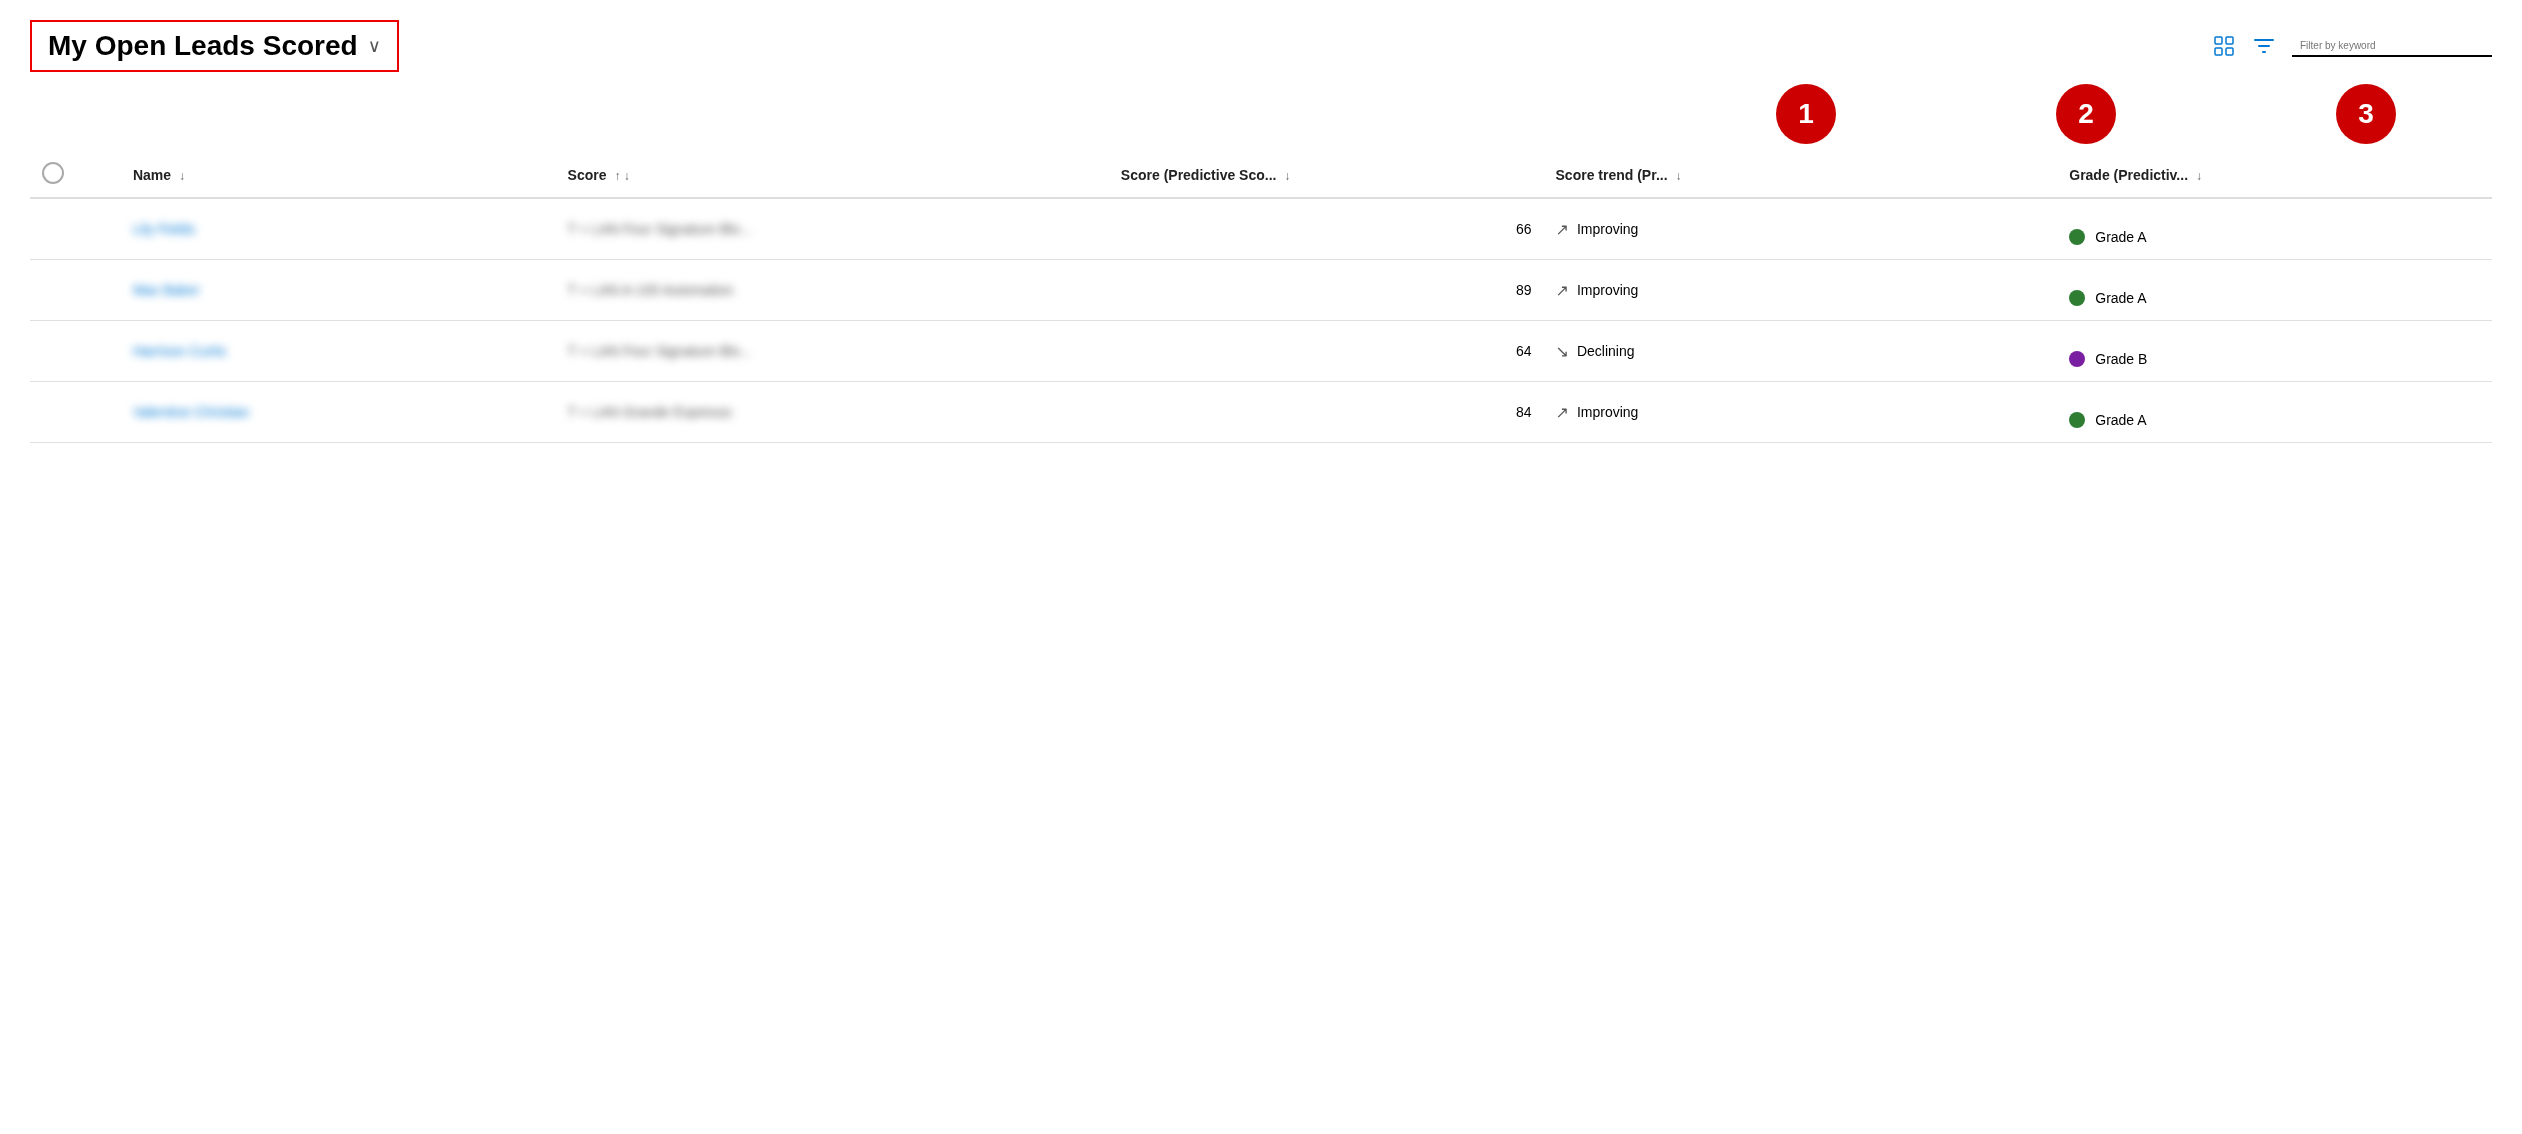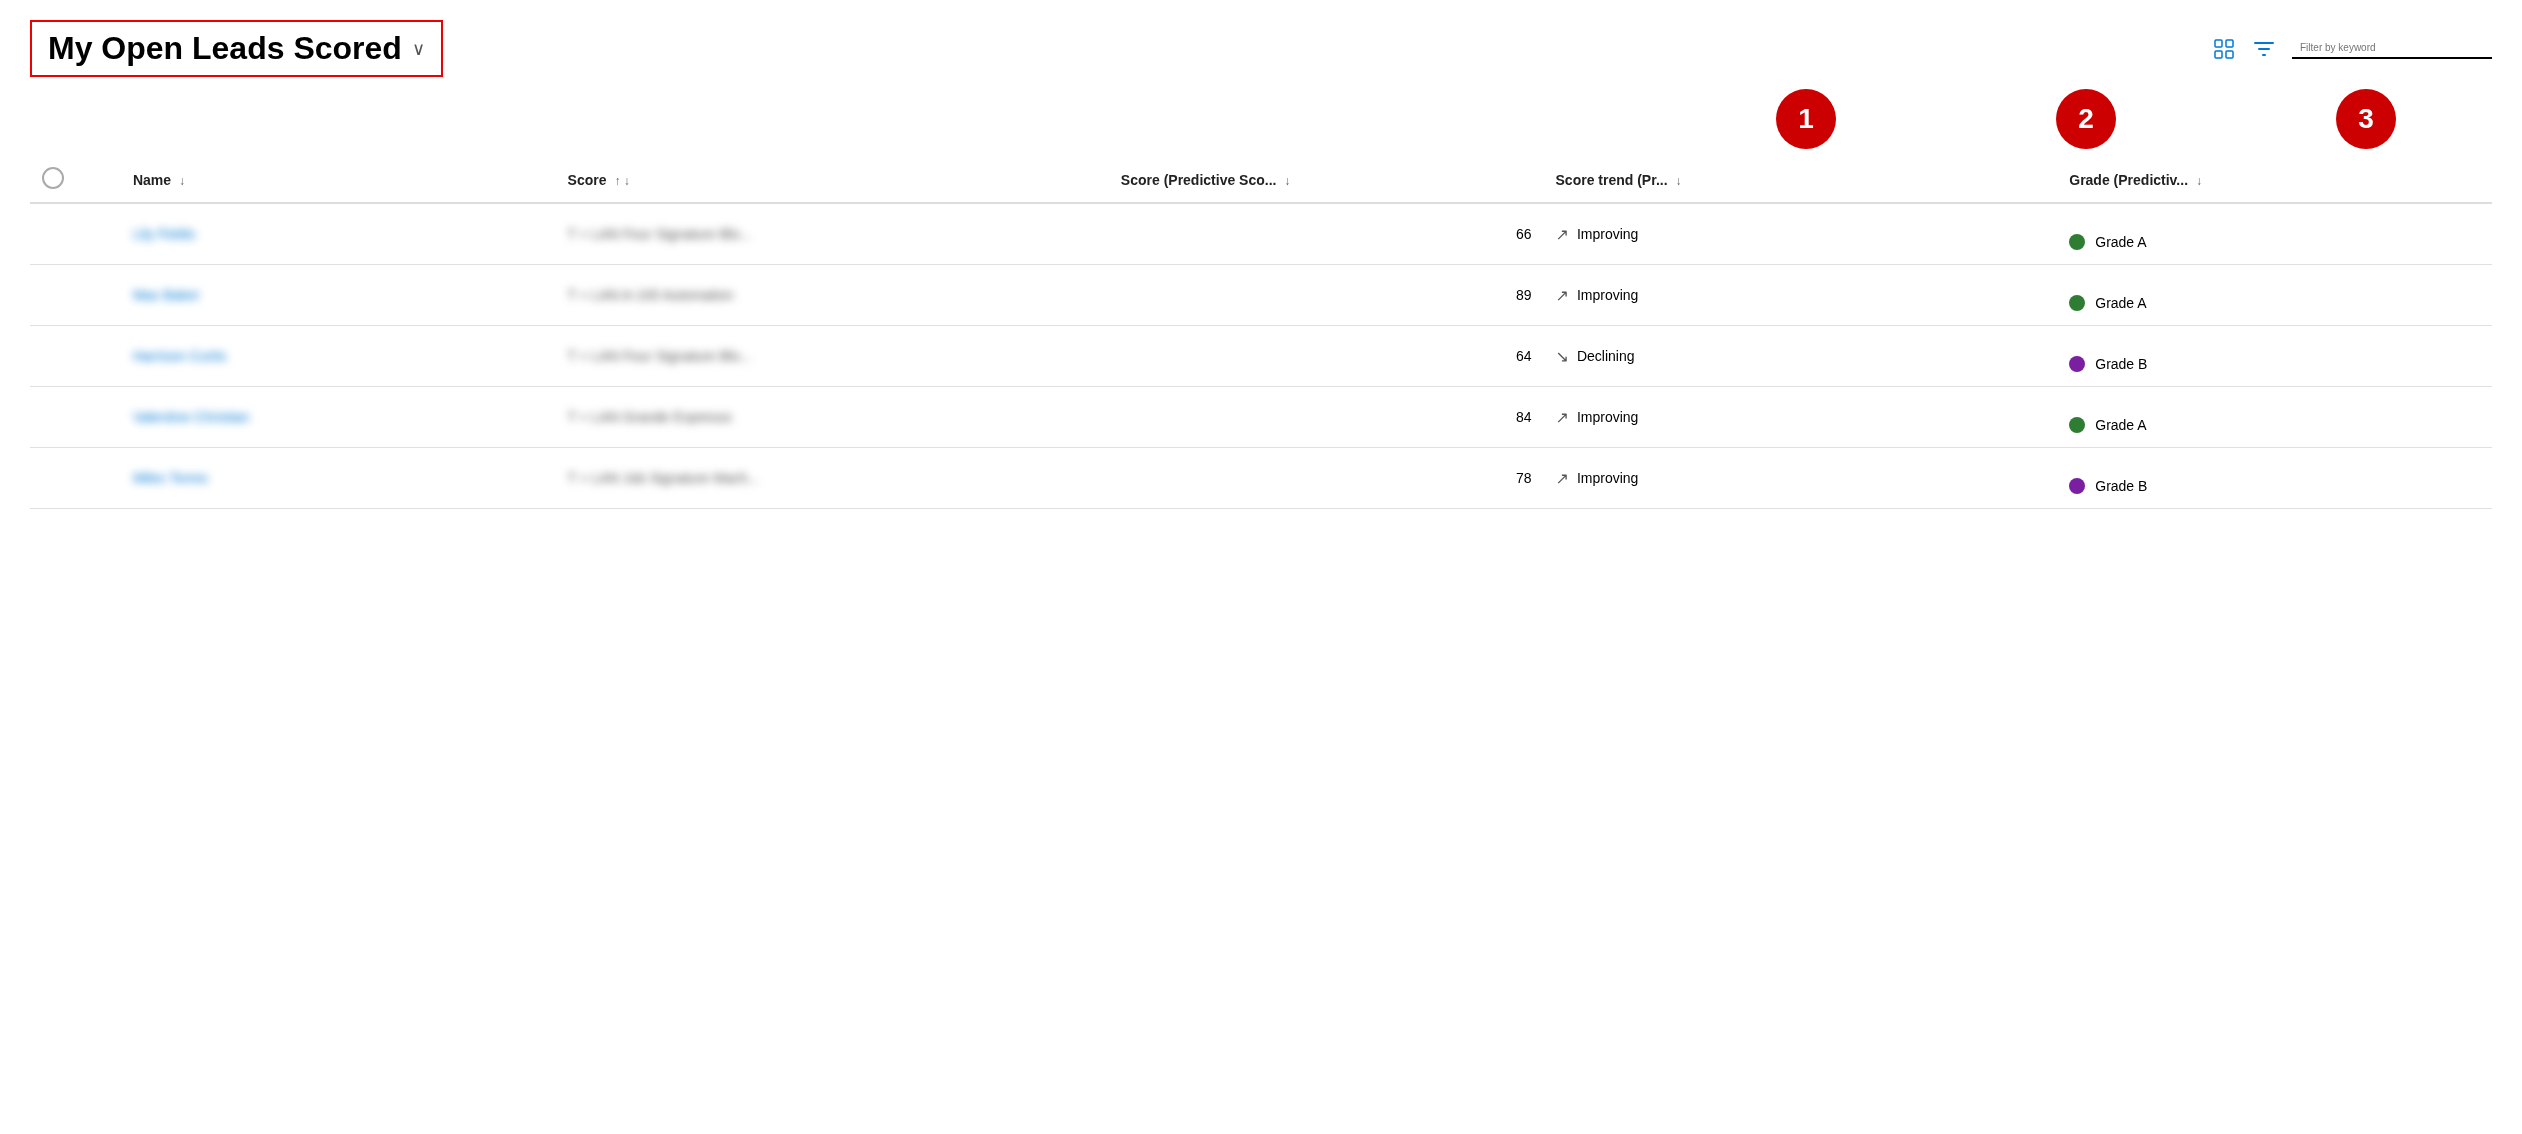--- a/index.html
+++ b/index.html
@@ -26,21 +26,21 @@
 
     .title-container {
       display: flex;
       align-items: center;
       border: 2px solid #e00;
       padding: 8px 16px;
       cursor: pointer;
     }
 
     .title-text {
-      font-size: 32px;
+      font-size: 28px;
       font-weight: 600;
       color: #000;
       margin-right: 10px;
     }
 
     .title-chevron {
       font-size: 18px;
       color: #555;
     }
 
@@ -347,35 +347,17 @@
                 <span>Improving</span>
               </div>
             </td>
             <td class="col-grade">
               <div class="grade-cell">
                 <span class="grade-dot dot-green"></span>
                 <span>Grade A</span>
               </div>
             </td>
           </tr>
-          <tr>
-            <td class="col-checkbox"></td>
-            <td class="col-name"><a class="name-link">Miles Torres</a></td>
-            <td class="col-topic"><span class="topic-text">T + LAN Job Signature Mach...</span></td>
-            <td class="col-score score-value">78</td>
-            <td class="col-trend">
-              <div class="trend-cell">
-                <span class="trend-arrow">↗</span>
-                <span>Improving</span>
-              </div>
-            </td>
-            <td class="col-grade">
-              <div class="grade-cell">
-                <span class="grade-dot dot-purple"></span>
-                <span>Grade B</span>
-              </div>
-            </td>
-          </tr>
         </tbody>
     </table>
   </div>
 
 </div>
 
 </body></html>

